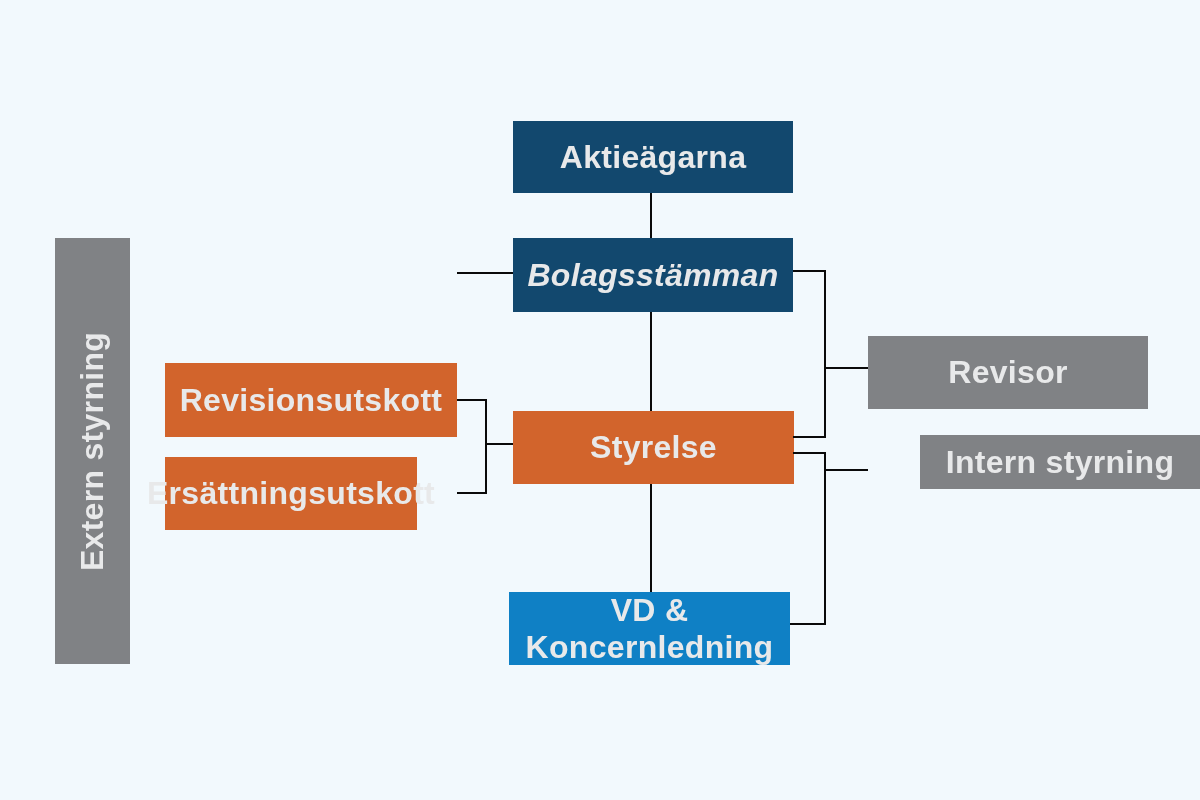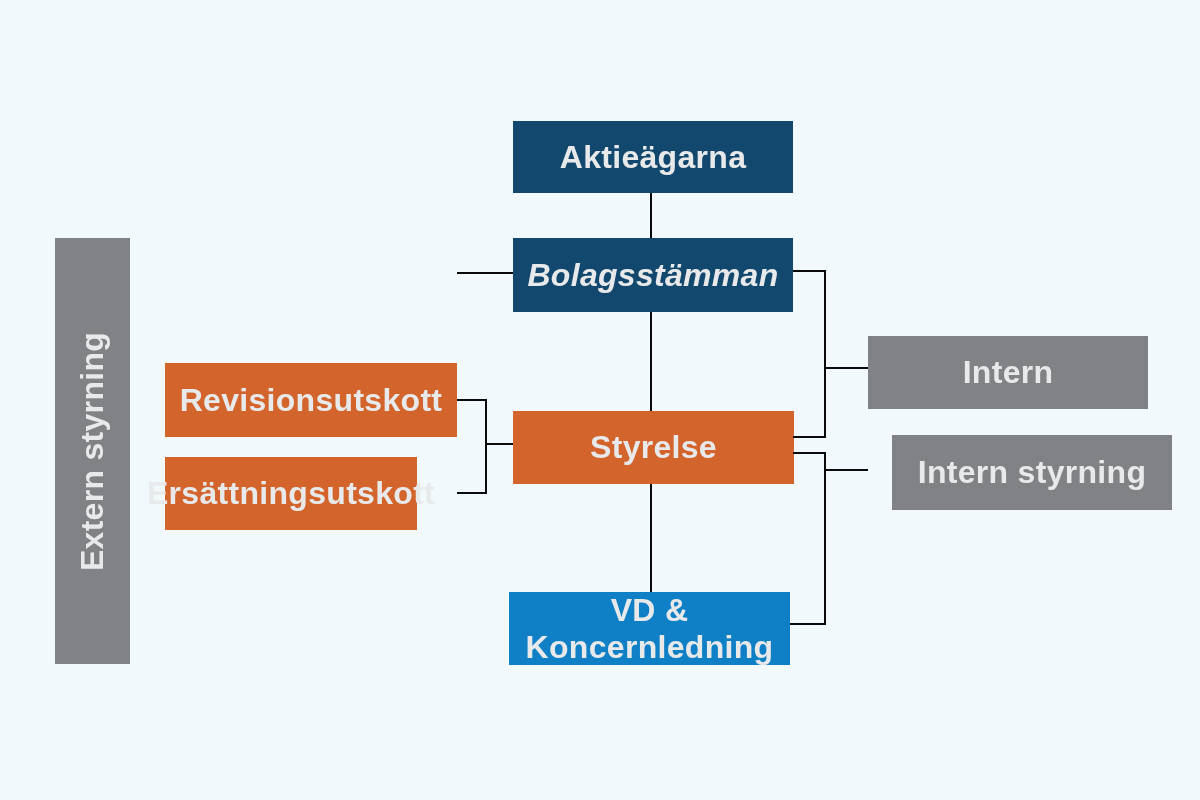--- a/index.html
+++ b/index.html
@@ -48,24 +48,24 @@
 
   <div class="node" style="left: 165px; top: 457px; width: 252px; height: 73px; background-color: rgb(210, 100, 44);">
     <span class="node-label">Ersättningsutskott</span>
   </div>
 
   <div class="node" style="left: 513px; top: 411px; width: 281px; height: 73px; background-color: rgb(210, 100, 44);">
     <span class="node-label">Styrelse</span>
   </div>
 
   <div class="node" style="left: 868px; top: 336px; width: 280px; height: 73px; background-color: rgb(128, 130, 133);">
-    <span class="node-label">Intern</span>
+    <span class="node-label">Revisor</span>
   </div>
 
-  <div class="node" style="left: 892px; top: 435px; width: 280px; height: 75px; background-color: rgb(128, 130, 133);">
+  <div class="node" style="left: 920px; top: 435px; width: 280px; height: 54px; background-color: rgb(128, 130, 133);">
     <span class="node-label">Intern styrning</span>
   </div>
 
   <div class="node" style="left: 509px; top: 592px; width: 281px; height: 73px; background-color: rgb(15, 128, 197);">
     <span class="node-label">VD &amp; Koncernledning</span>
   </div>
 
   <div class="line" style="left: 650px; top: 193px; width: 2px; height: 45px; background-color: rgb(10, 10, 10);"></div>
 
   <div class="line" style="left: 457px; top: 272px; width: 56px; height: 2px; background-color: rgb(10, 10, 10);"></div>

